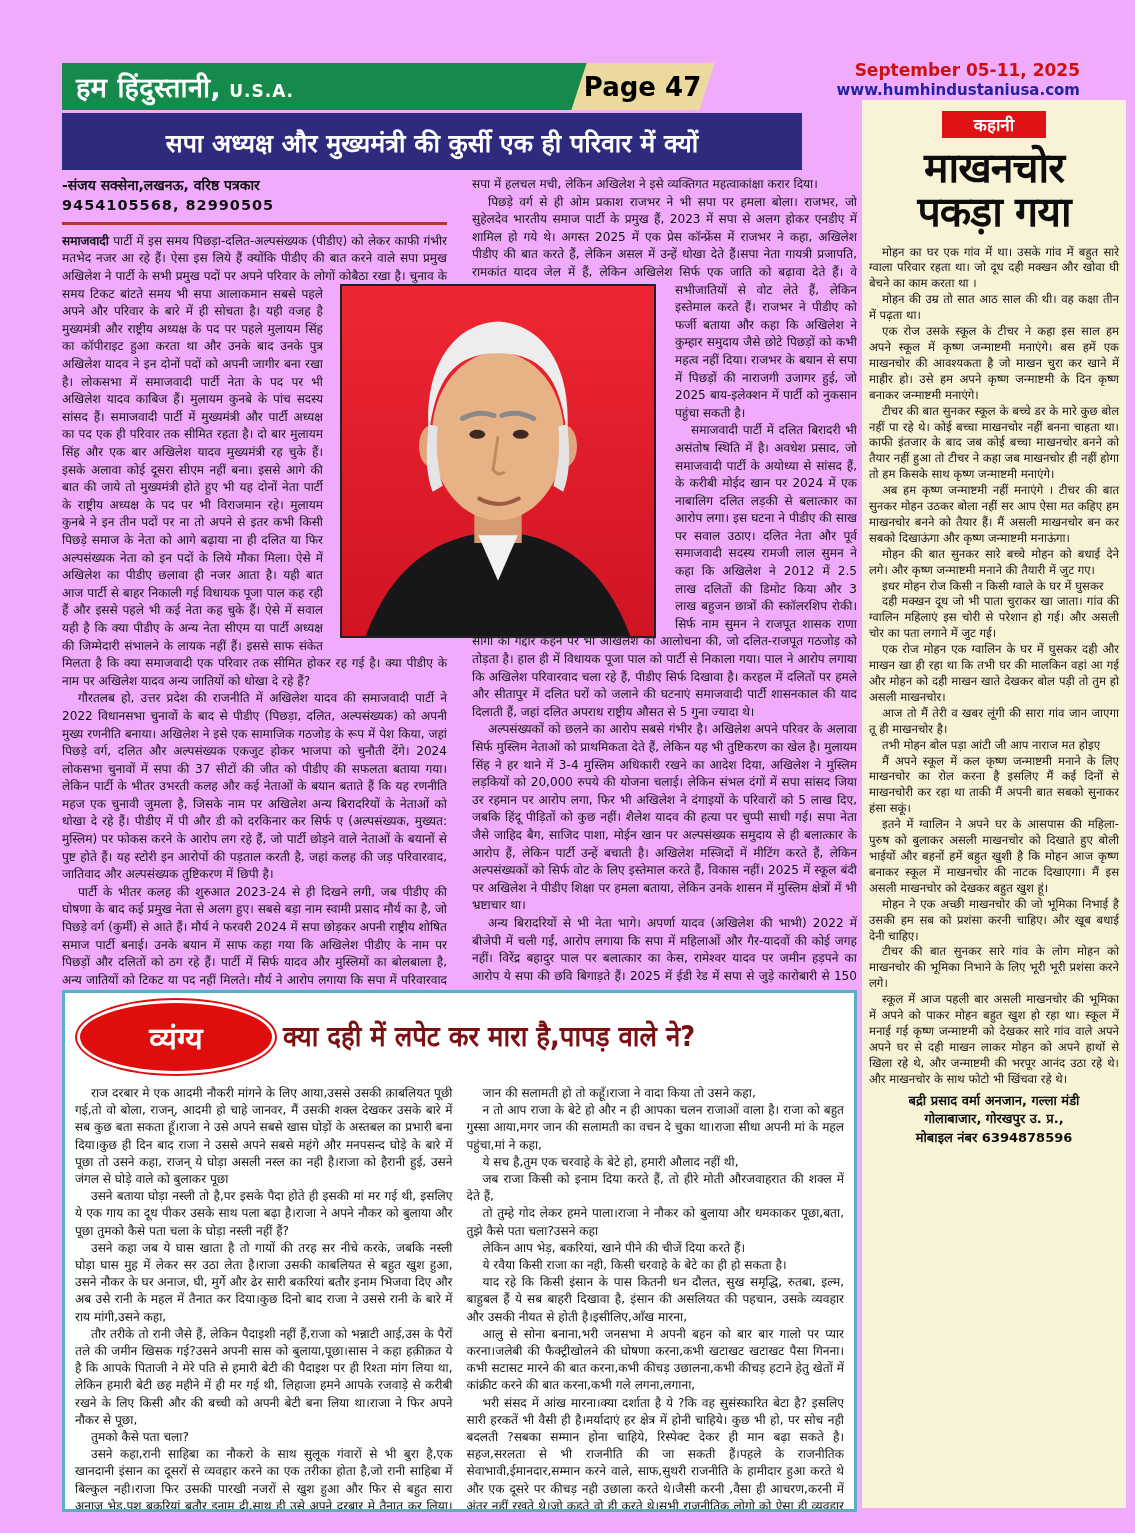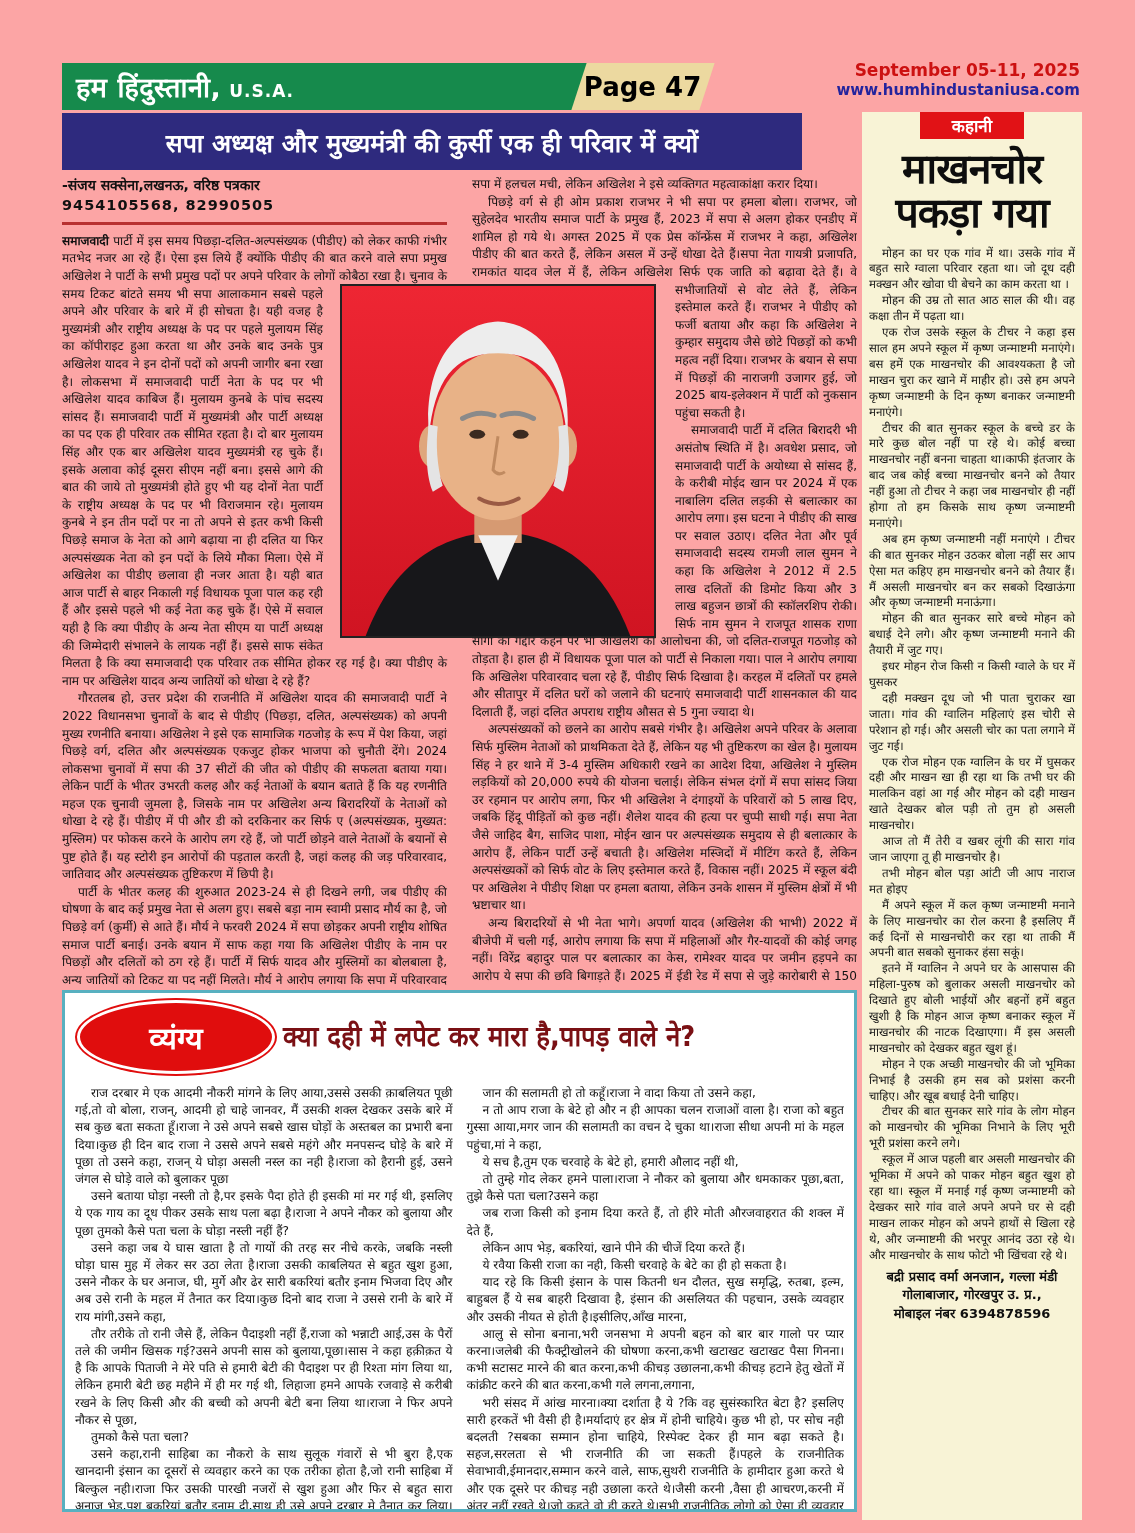--- a/index.html
+++ b/index.html
@@ -1,16 +1,16 @@
 <!DOCTYPE html>
 <html lang="hi"><head>
 <meta charset="utf-8">
 <style>
   html,body{margin:0;padding:0;background:#ffffff;}
-  #page{position:relative;width:1135px;height:1533px;background:#fca5a5;overflow:hidden;
+  #page{position:relative;width:1135px;height:1533px;background:#f0abfc;overflow:hidden;
         font-family:"DejaVu Sans",sans-serif;color:#151515;}
 
   
   .masthead{position:absolute;left:62px;top:63px;width:645px;height:47px;display:flex;}
   .masthead-green{flex:1;background:#168a4c;display:flex;align-items:center;padding-left:14px;}
   .masthead-title{color:#ffffff;font-weight:bold;font-size:27px;letter-spacing:0.5px;white-space:nowrap;}
   .masthead-suffix{color:#ffffff;font-weight:bold;font-size:17px;margin-left:8px;margin-top:8px;letter-spacing:1px;}
   .pagebox{width:128px;height:47px;background:#ecd9a0;transform:skewX(-18deg);margin-left:-12px;
            display:flex;align-items:center;justify-content:center;}
   .pagebox span{transform:skewX(18deg);font-weight:bold;font-size:26px;color:#000;}
@@ -51,22 +51,22 @@
                 box-shadow:0 0 0 2px #e00d0d;}
   .satire-badge span{color:#ffffff;font-weight:bold;font-size:30px;}
   .satire-headline{margin-left:208px;height:76px;display:flex;align-items:center;}
   .satire-headline span{color:#7a1014;font-weight:bold;font-size:28px;white-space:nowrap;
                         transform:scaleX(0.92);transform-origin:left center;}
   .satire-cols{display:flex;gap:14px;margin-top:12px;height:424px;overflow:hidden;}
   .satire-col{flex:1;}
   .satire-col p{font-size:12.1px;line-height:17.2px;text-align:justify;margin:0;text-indent:16px;color:#101010;}
 
   
-  .sidebar{position:absolute;left:862px;top:112px;width:220px;height:1408px;background:#f8f3d6;
-           box-sizing:border-box;padding:0 7px;overflow:hidden;}
+  .sidebar{position:absolute;left:862px;top:100px;width:264px;height:1408px;background:#f8f3d6;
+           box-sizing:border-box;padding:11px 7px;overflow:hidden;}
   .story-tag{width:104px;height:27px;margin:0 auto;background:#e11216;display:flex;align-items:center;
              justify-content:center;}
   .story-tag span{color:#ffffff;font-weight:bold;font-size:17px;}
   .story-headline{text-align:center;font-weight:bold;color:#0d0d0d;font-size:41px;line-height:1.08;
                   margin:8px 0 10px 0;letter-spacing:-1px;}
   .story-body p{font-size:11.6px;line-height:15.9px;text-align:justify;margin:0;text-indent:13px;color:#141414;}
   .story-sign{margin-top:4px;}
   .story-sign div{font-weight:bold;font-size:13px;line-height:1.45;text-align:center;color:#101010;}
 </style>
 </head>
@@ -159,22 +159,22 @@
           <p>उसने कहा जब ये घास खाता है तो गायों की तरह सर नीचे करके, जबकि नस्ली घोड़ा घास मुह में लेकर सर उठा लेता है।राजा उसकी काबलियत से बहुत खुश हुआ, उसने नौकर के घर अनाज, घी, मुर्गे और ढेर सारी बकरियां बतौर इनाम भिजवा दिए और अब उसे रानी के महल में तैनात कर दिया।कुछ दिनो बाद राजा ने उससे रानी के बारे में राय मांगी,उसने कहा,</p>
           <p>तौर तरीके तो रानी जैसे हैं, लेकिन पैदाइशी नहीं हैं,राजा को भन्नाटी आई,उस के पैरों तले की जमीन खिसक गई?उसने अपनी सास को बुलाया,पूछा।सास ने कहा हक़ीक़त ये है कि आपके पिताजी ने मेरे पति से हमारी बेटी की पैदाइश पर ही रिश्ता मांग लिया था, लेकिन हमारी बेटी छह महीने में ही मर गई थी, लिहाजा हमने आपके रजवाड़े से करीबी रखने के लिए किसी और की बच्ची को अपनी बेटी बना लिया था।राजा ने फिर अपने नौकर से पूछा,</p>
           <p>तुमको कैसे पता चला?</p>
           <p>उसने कहा,रानी साहिबा का नौकरो के साथ सुलूक गंवारों से भी बुरा है,एक खानदानी इंसान का दूसरों से व्यवहार करने का एक तरीका होता है,जो रानी साहिबा में बिल्कुल नही।राजा फिर उसकी पारखी नजरों से खुश हुआ और फिर से बहुत सारा अनाज भेड़,पशु बकरियां बतौर इनाम दी,साथ ही उसे अपने दरबार मे तैनात कर लिया।कुछ वक्त गुजरा,</p>
         </div>
       <div class="satire-col">
         <div>
             <p>जान की सलामती हो तो कहूँ।राजा ने वादा किया तो उसने कहा,</p>
             <p>न तो आप राजा के बेटे हो और न ही आपका चलन राजाओं वाला है। राजा को बहुत गुस्सा आया,मगर जान की सलामती का वचन दे चुका था।राजा सीधा अपनी मां के महल पहुंचा,मां ने कहा,</p>
             <p>ये सच है,तुम एक चरवाहे के बेटे हो, हमारी औलाद नहीं थी,</p>
+            <p>जब राजा किसी को इनाम दिया करते हैं, तो हीरे मोती औरजवाहरात की शक्ल में देते हैं,</p>
             <p>तो तुम्हे गोद लेकर हमने पाला।राजा ने नौकर को बुलाया और धमकाकर पूछा,बता, तुझे कैसे पता चला?उसने कहा</p>
-            <p>जब राजा किसी को इनाम दिया करते हैं, तो हीरे मोती औरजवाहरात की शक्ल में देते हैं,</p>
             <p>लेकिन आप भेड़, बकरियां, खाने पीने की चीजें दिया करते हैं।</p>
             <p>ये रवैया किसी राजा का नही, किसी चरवाहे के बेटे का ही हो सकता है।</p>
             <p>याद रहे कि किसी इंसान के पास कितनी धन दौलत, सुख समृद्धि, रुतबा, इल्म, बाहुबल हैं ये सब बाहरी दिखावा है, इंसान की असलियत की पहचान, उसके व्यवहार और उसकी नीयत से होती है।इसीलिए,आँख मारना,</p>
             <p>आलु से सोना बनाना,भरी जनसभा मे अपनी बहन को बार बार गालो पर प्यार करना।जलेबी की फैक्ट्रीखोलने की घोषणा करना,कभी खटाखट खटाखट पैसा गिनना।कभी सटासट मारने की बात करना,कभी कीचड़ उछालना,कभी कीचड़ हटाने हेतु खेतों में कांक्रीट करने की बात करना,कभी गले लगना,लगाना,</p>
             <p>भरी संसद में आंख मारना।क्या दर्शाता है ये ?कि वह सुसंस्कारित बेटा है? इसलिए सारी हरकतें भी वैसी ही है।मर्यादाएं हर क्षेत्र में होनी चाहिये। कुछ भी हो, पर सोच नही बदलती ?सबका सम्मान होना चाहिये, रिस्पेक्ट देकर ही मान बढ़ा सकते है।सहज,सरलता से भी राजनीति की जा सकती हैं।पहले के राजनीतिक सेवाभावी,ईमानदार,सम्मान करने वाले, साफ,सुथरी राजनीति के हामीदार हुआ करते थे और एक दूसरे पर कीचड़ नही उछाला करते थे।जैसी करनी ,वैसा ही आचरण,करनी में अंतर नहीं रखते थे।जो कहते वो ही करते थे।सभी राजनीतिक लोगो को ऐसा ही व्यवहार करना चाहिए।</p>
           </div>
 
       </div>
     </div>
   </div>

